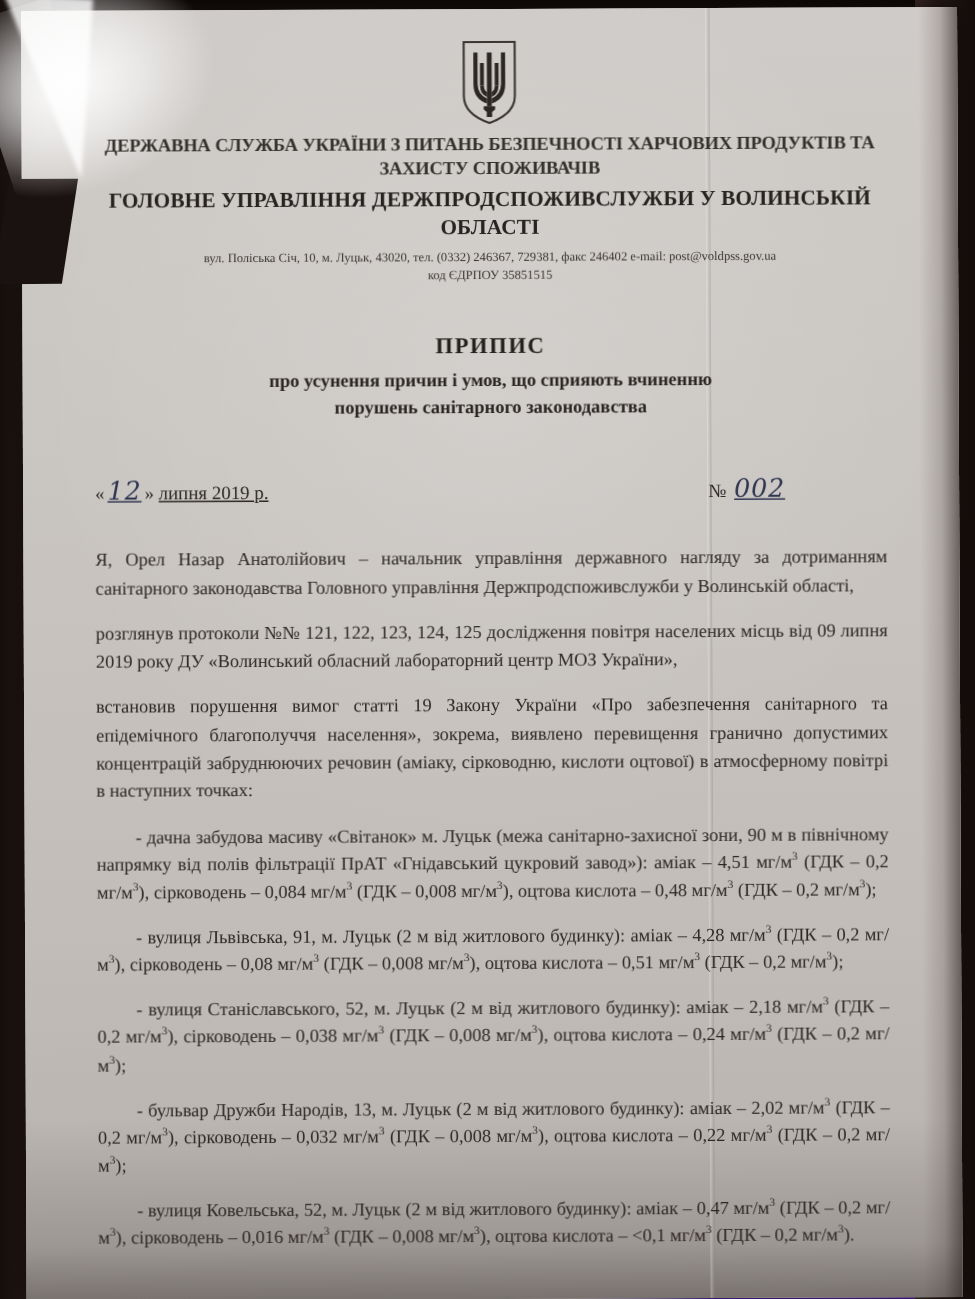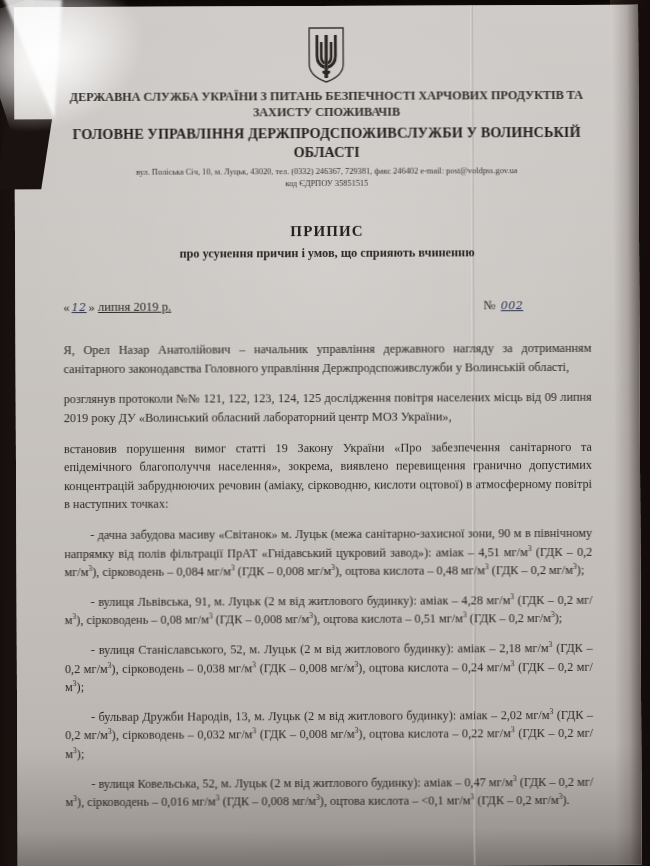--- a/index.html
+++ b/index.html
@@ -173,21 +173,21 @@
     justify-content: space-between;
     align-items: baseline;
     margin-top: 36px;
     font-size: 12.6px;
     color: #2b2724;
   }
   .meta-date .u { text-decoration: underline; }
   .hand {
     font-family: "DejaVu Serif", serif;
     font-style: italic;
-    font-size: 11px;
+    font-size: 17px;
     color: #2e3550;
     text-decoration: underline;
     padding: 0 2px;
     letter-spacing: 0.5px;
   }
   .meta-num { padding-right: 66px; font-size: 12.6px; }
 
   .body {
     margin-top: 26px;
     font-size: 12.25px;
@@ -242,20 +242,21 @@
       <div class="contact">
         <span>вул. Поліська Січ, 10, м. Луцьк, 43020, тел. (0332) 246367, 729381, факс 246402 e-mail:</span>
         <span class="mail-link">post@voldpss.gov.ua</span>
         <br>
         <span>код ЄДРПОУ 35851515</span>
       </div>
 
       <div class="doc-title">ПРИПИС</div>
       <div class="doc-subtitle">
         <span>про усунення причин і умов, що сприяють вчиненню</span><br>
+        <span>порушень санітарного законодавства</span>
       </div>
 
       <div class="meta-row">
         <div class="meta-date">
           <span>«</span><span class="hand">12</span><span>»</span>
           <span class="u">липня 2019 р.</span>
         </div>
         <div class="meta-num">
           <span>№</span>
           <span class="hand">002</span>

